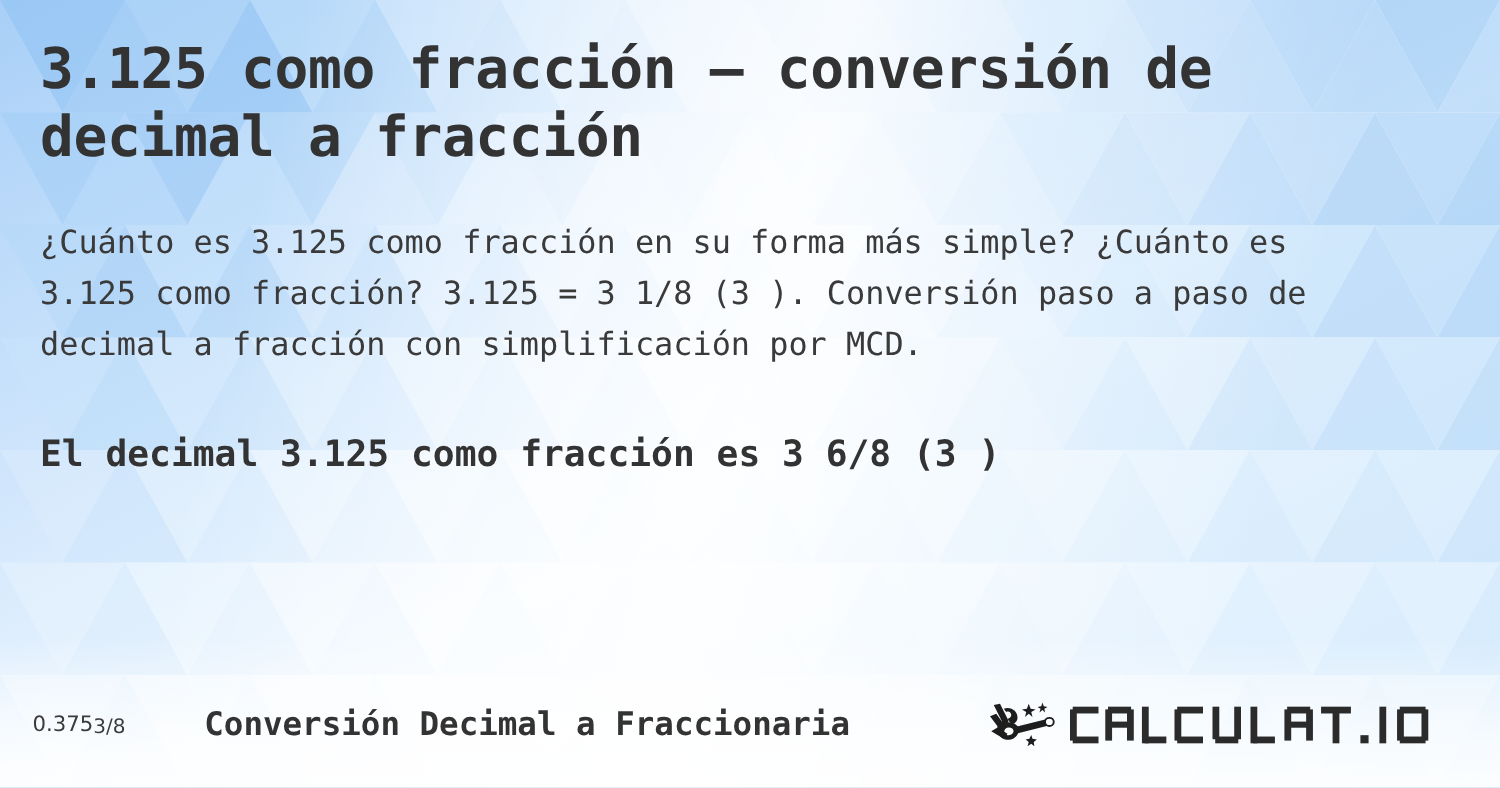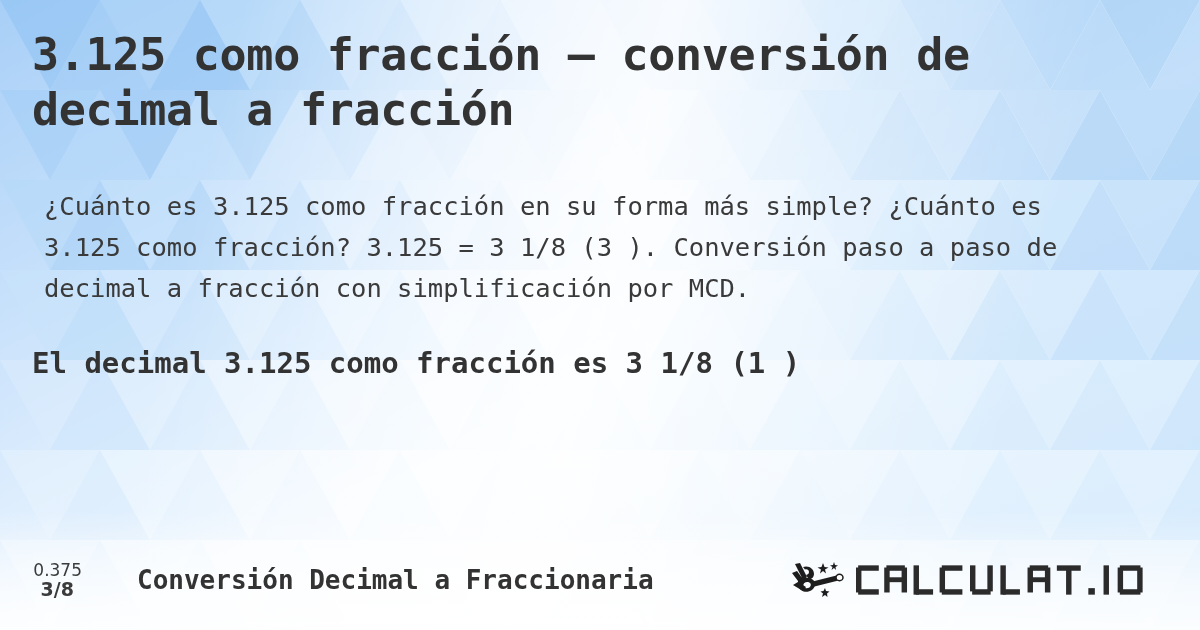--- a/index.html
+++ b/index.html
@@ -81,21 +81,21 @@
     letter-spacing: -0.3px;
     color: #333333;
   }
 
   
   .desc {
     position: absolute;
     left: 32px;
     top: 174px;
     width: 1060px;
-    margin: 12px;
+    margin: 0;
     font-family: "DejaVu Sans Mono", monospace;
     font-size: 25.5px;
     font-weight: 400;
     line-height: 1.60;
     color: #3a3a3a;
   }
 
   
   .answer {
     position: absolute;
@@ -126,35 +126,35 @@
   }
 
   .footer-left {
     display: flex;
     align-items: center;
     gap: 20px;
   }
 
   .frac-icon {
     display: flex;
-    flex-direction: column;
+    flex-direction: row;
     align-items: flex-end;
     justify-content: flex-start;
     line-height: 1.08;
     font-family: "DejaVu Sans", sans-serif;
     color: #3b3b3b;
     min-width: 56px;
   }
   .frac-icon .frac-top {
     font-size: 17px;
     font-weight: 400;
   }
   .frac-icon .frac-bottom {
-    font-size: 19px;
-    font-weight: 700;
+    font-size: 16px;
+    font-weight: 400;
     padding-right: 8px;
   }
 
   .footer-title {
     font-family: "DejaVu Sans Mono", monospace;
     font-size: 26px;
     font-weight: 700;
     color: #333333;
     letter-spacing: 0px;
     white-space: nowrap;
@@ -375,21 +375,21 @@
 
   <div class="sheen"></div>
   <div class="fade-bottom"></div>
 
   <div class="content">
 
     <h1 class="title">3.125 como fracción – conversión de decimal a fracción</h1>
 
     <p class="desc">¿Cuánto es 3.125 como fracción en su forma más simple? ¿Cuánto es 3.125 como fracción? 3.125 = 3 1/8 (3 ). Conversión paso a paso de decimal a fracción con simplificación por MCD.</p>
 
-    <p class="answer">El decimal 3.125 como fracción es 3 1/8 (1 )</p>
+    <p class="answer">El decimal 3.125 como fracción es 3 6/8 (3 )</p>
 
     <div class="footer">
 
       <div class="footer-left">
 
         <div class="frac-icon">
           <span class="frac-top">0.375</span>
           <span class="frac-bottom">3/8</span>
         </div>
 

